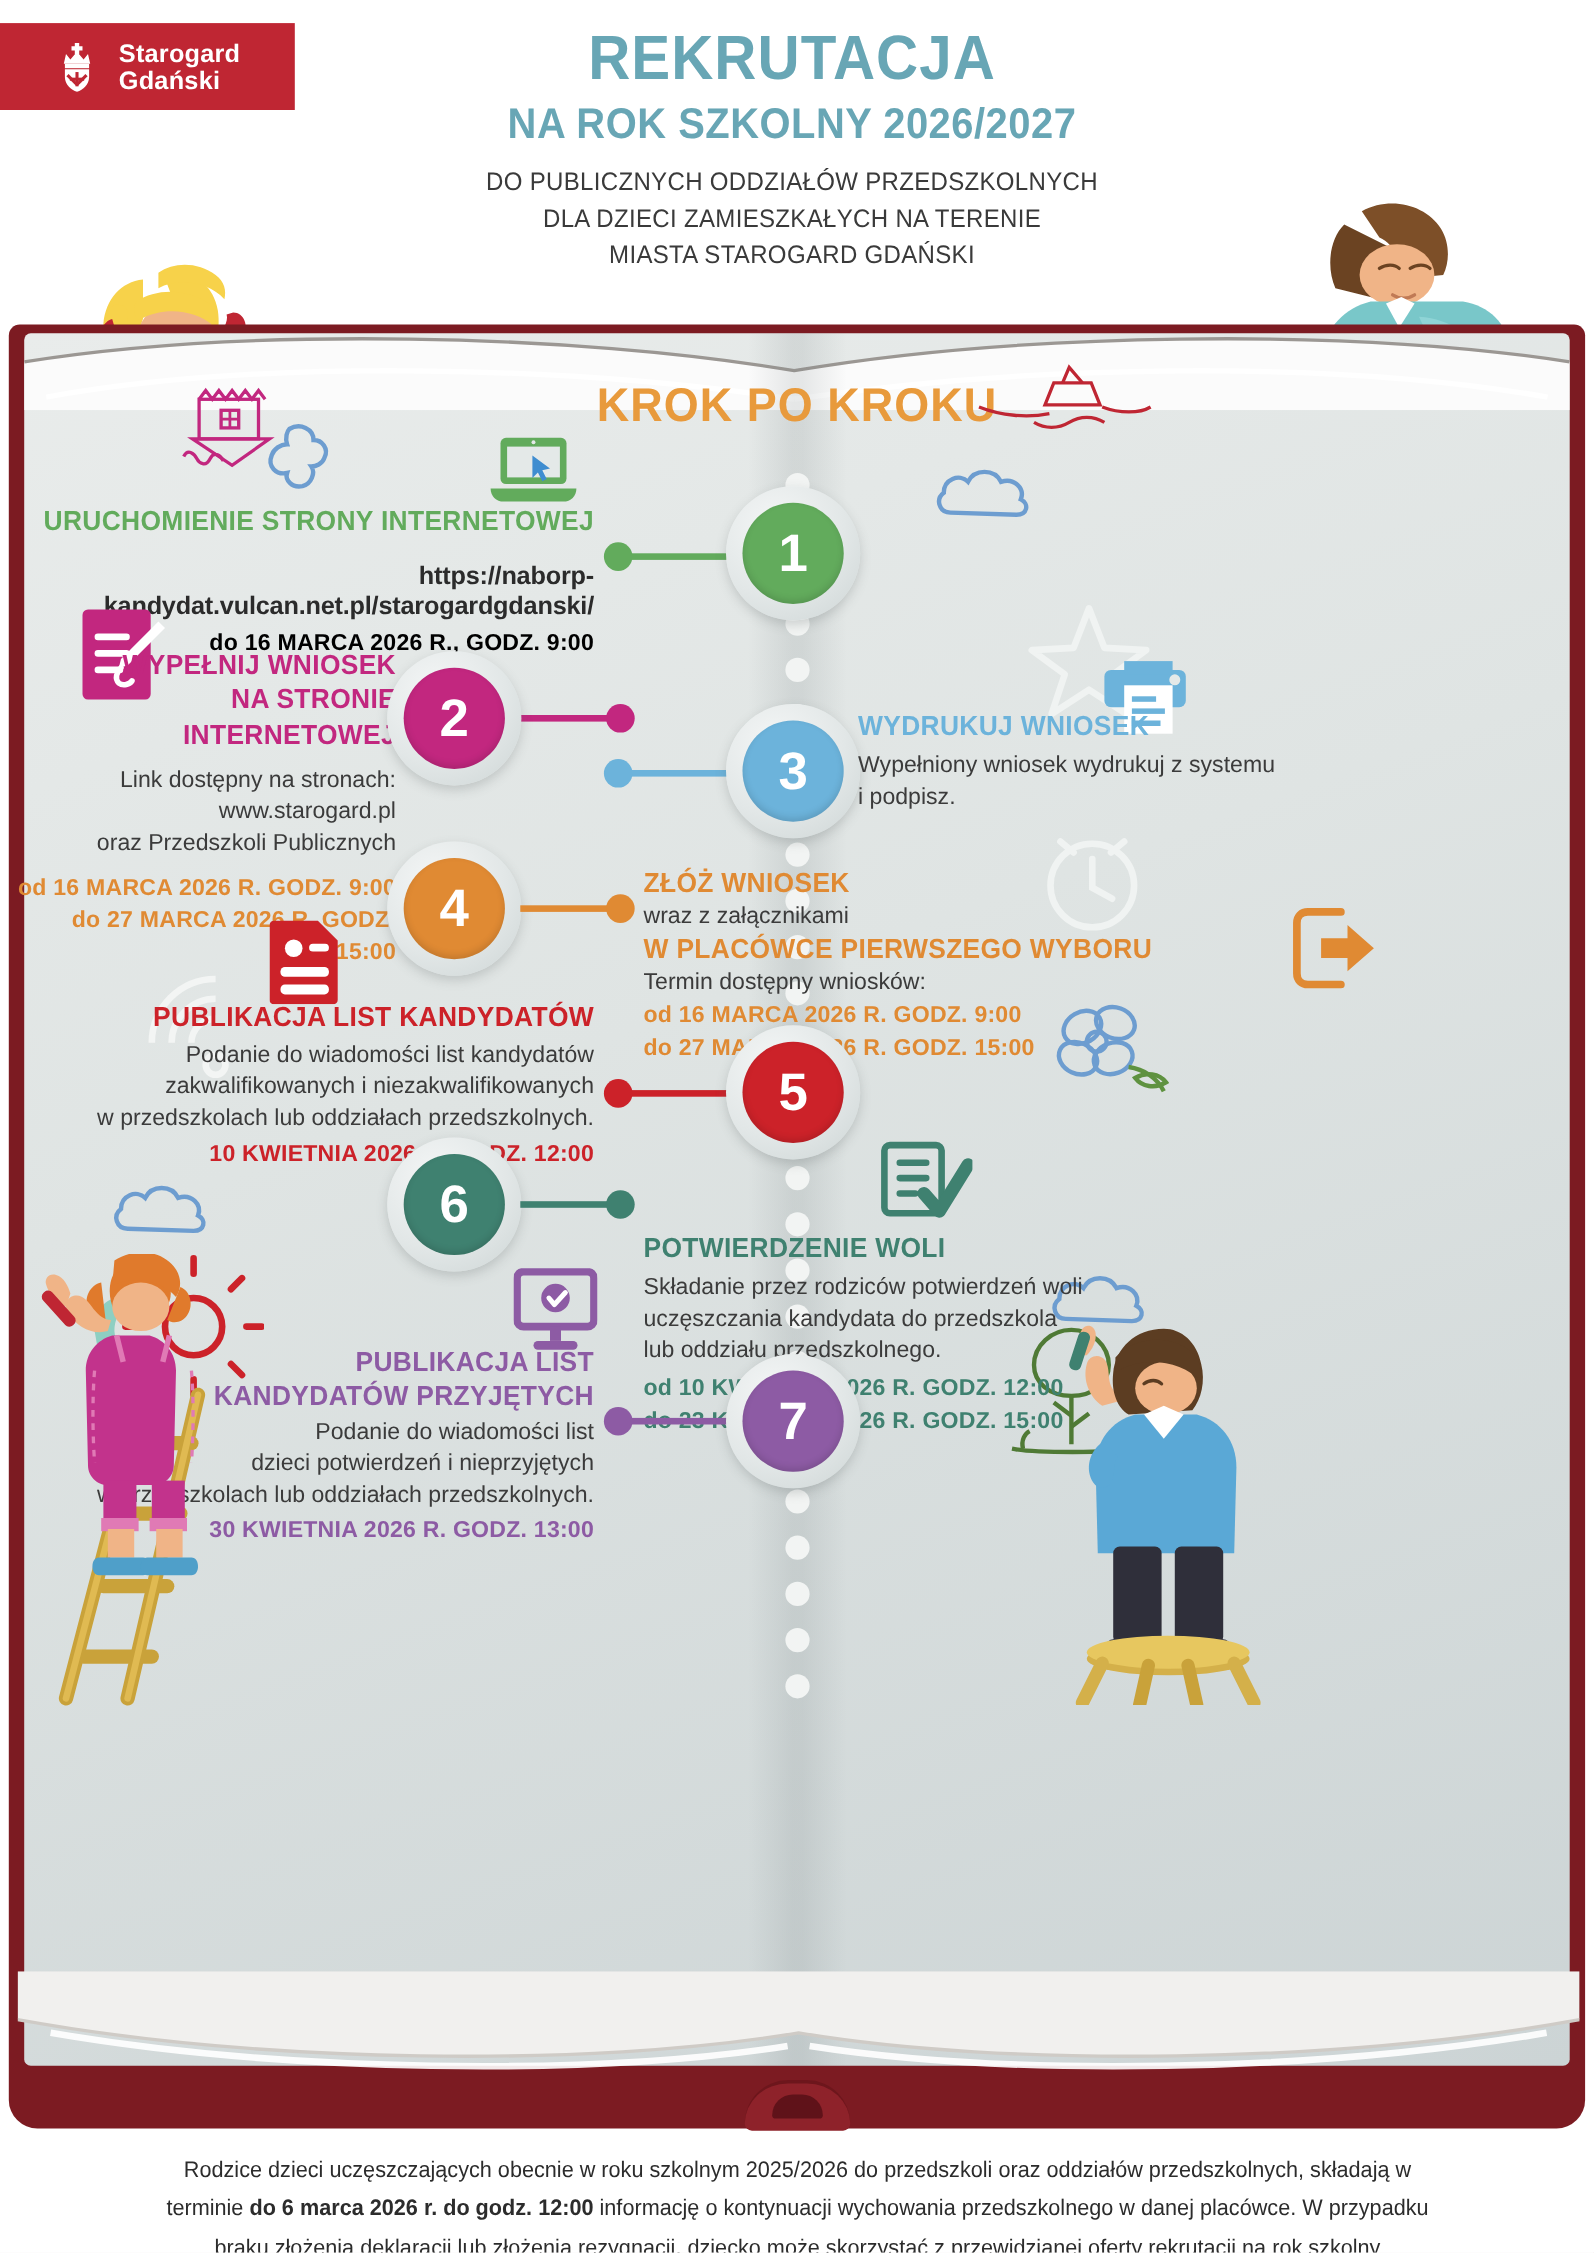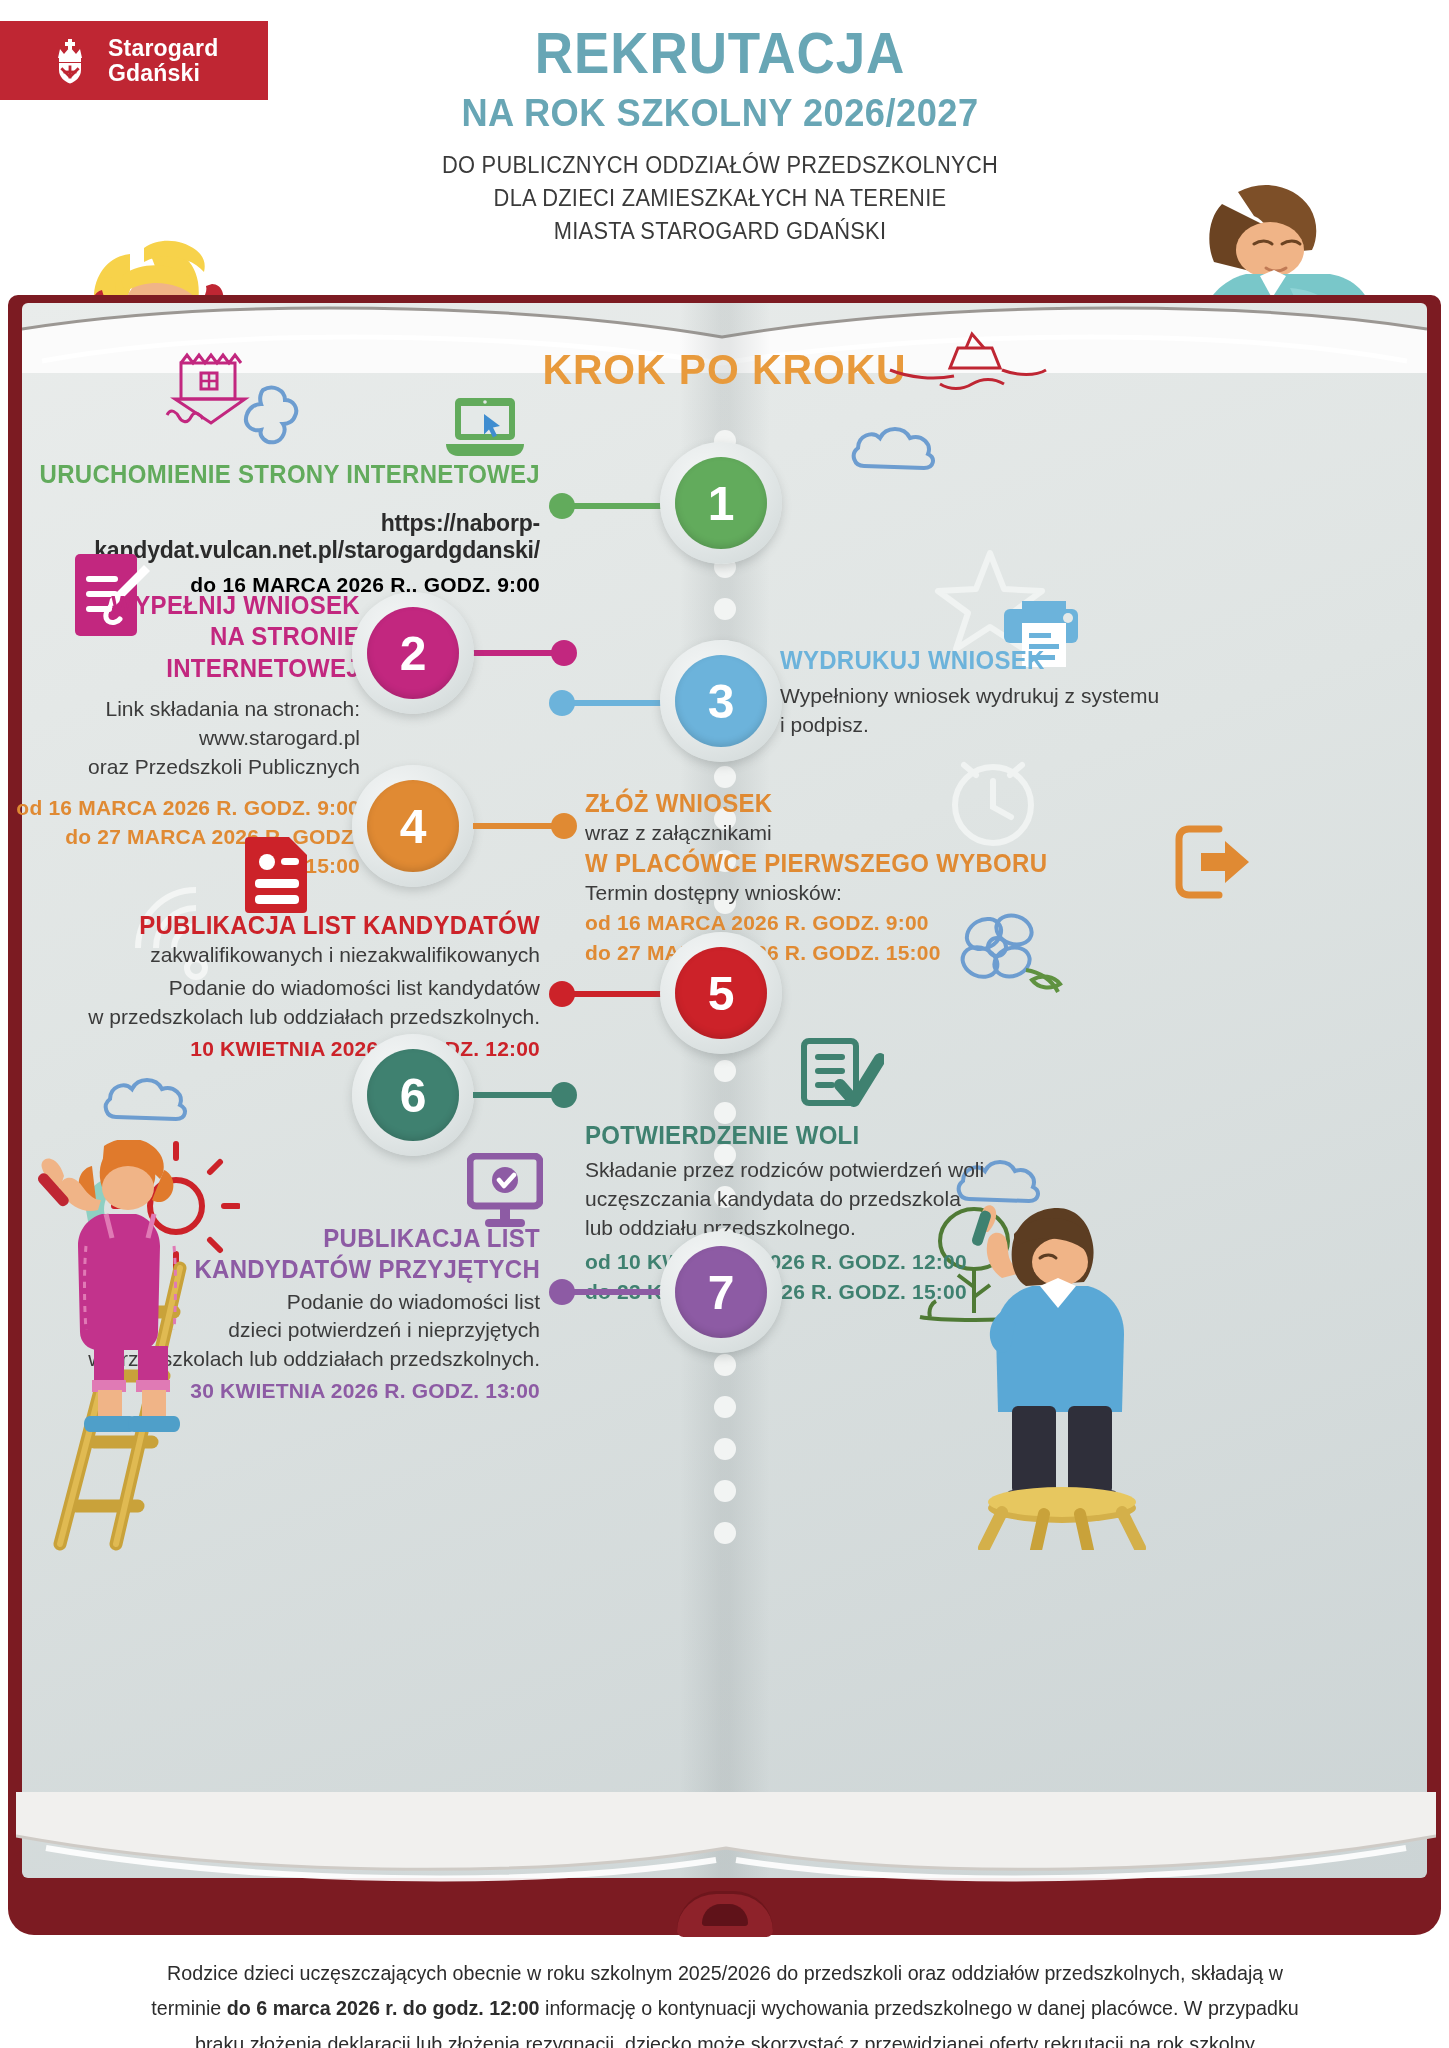--- a/index.html
+++ b/index.html
@@ -387,21 +387,21 @@
     <rect x="3" y="3" width="62" height="82" rx="5" fill="#c2277f"></rect>
     <rect x="14" y="25" width="32" height="6" rx="3" fill="#fff"></rect>
     <rect x="14" y="40" width="32" height="6" rx="3" fill="#fff"></rect>
     <rect x="14" y="55" width="26" height="6" rx="3" fill="#fff"></rect>
     <path d="M72 14l6 6-34 34-8 2 2-8z" fill="#fff"></path>
     <path d="M38 56c-4 4-6 10-2 14 4 3 10 1 12-2" stroke="#fff" stroke-width="5" fill="none" stroke-linecap="round"></path>
   </svg>
   <div class="stxt align-r" style="left:10px;top:590px;width:350px">
     <div class="s-head" style="color:#c2277f;transform-origin:right">WYPEŁNIJ WNIOSEK</div>
     <div class="s-head" style="color:#c2277f;transform-origin:right">NA STRONIE INTERNETOWEJ</div>
-    <div class="s-body" style="margin-top:11px">Link składania na stronach:</div>
+    <div class="s-body" style="margin-top:11px">Link dostępny na stronach:</div>
     <div class="s-body">www.starogard.pl</div>
     <div class="s-body">oraz Przedszkoli Publicznych</div>
     <div class="s-date" style="color:#e08a33;margin-top:11px">od 16 MARCA 2026 R. GODZ. 9:00</div>
     <div class="s-date" style="color:#e08a33">do 27 MARCA 2026 R. GODZ. 15:00</div>
   </div>
   <div class="conn" style="left:473px;top:650px;width:100px;background:#c2277f">
     <div class="conn-dot" style="right:-4px;background:#c2277f"></div>
   </div>
   <div class="circle-wrap" style="left:352px;top:592px">
     <div class="circle-in" style="background:#c2277f">2</div>
@@ -449,22 +449,22 @@
 
   <svg class="icon" style="left:245px;top:833px;width:66px;height:80px" viewBox="0 0 66 80">
     <path d="M4 4h40l18 18v54a4 4 0 0 1-4 4H4a4 4 0 0 1-4-4V8a4 4 0 0 1 4-4z" fill="#cc2229"></path>
     <circle cx="22" cy="29" r="8" fill="#fff"></circle>
     <rect x="36" y="25" width="18" height="7" rx="3.5" fill="#fff"></rect>
     <rect x="10" y="46" width="44" height="9" rx="4" fill="#fff"></rect>
     <rect x="10" y="62" width="44" height="9" rx="4" fill="#fff"></rect>
   </svg>
   <div class="stxt align-r" style="left:10px;top:910px;width:530px">
     <div class="s-head" style="color:#cc2229;transform-origin:right">PUBLIKACJA LIST KANDYDATÓW</div>
+    <div class="s-body" style="margin-top:4px">Podanie do wiadomości list kandydatów</div>
     <div class="s-body">zakwalifikowanych i niezakwalifikowanych</div>
-    <div class="s-body" style="margin-top:4px">Podanie do wiadomości list kandydatów</div>
     <div class="s-body">w przedszkolach lub oddziałach przedszkolnych.</div>
     <div class="s-date" style="color:#cc2229;margin-top:2px">10 KWIETNIA 2026 R. GODZ. 12:00</div>
   </div>
   <div class="conn" style="left:553px;top:991px;width:110px;background:#cc2229">
     <div class="conn-dot" style="left:-4px;background:#cc2229"></div>
   </div>
   <div class="circle-wrap" style="left:660px;top:932px">
     <div class="circle-in" style="background:#cc2229">5</div>
   </div>
 

